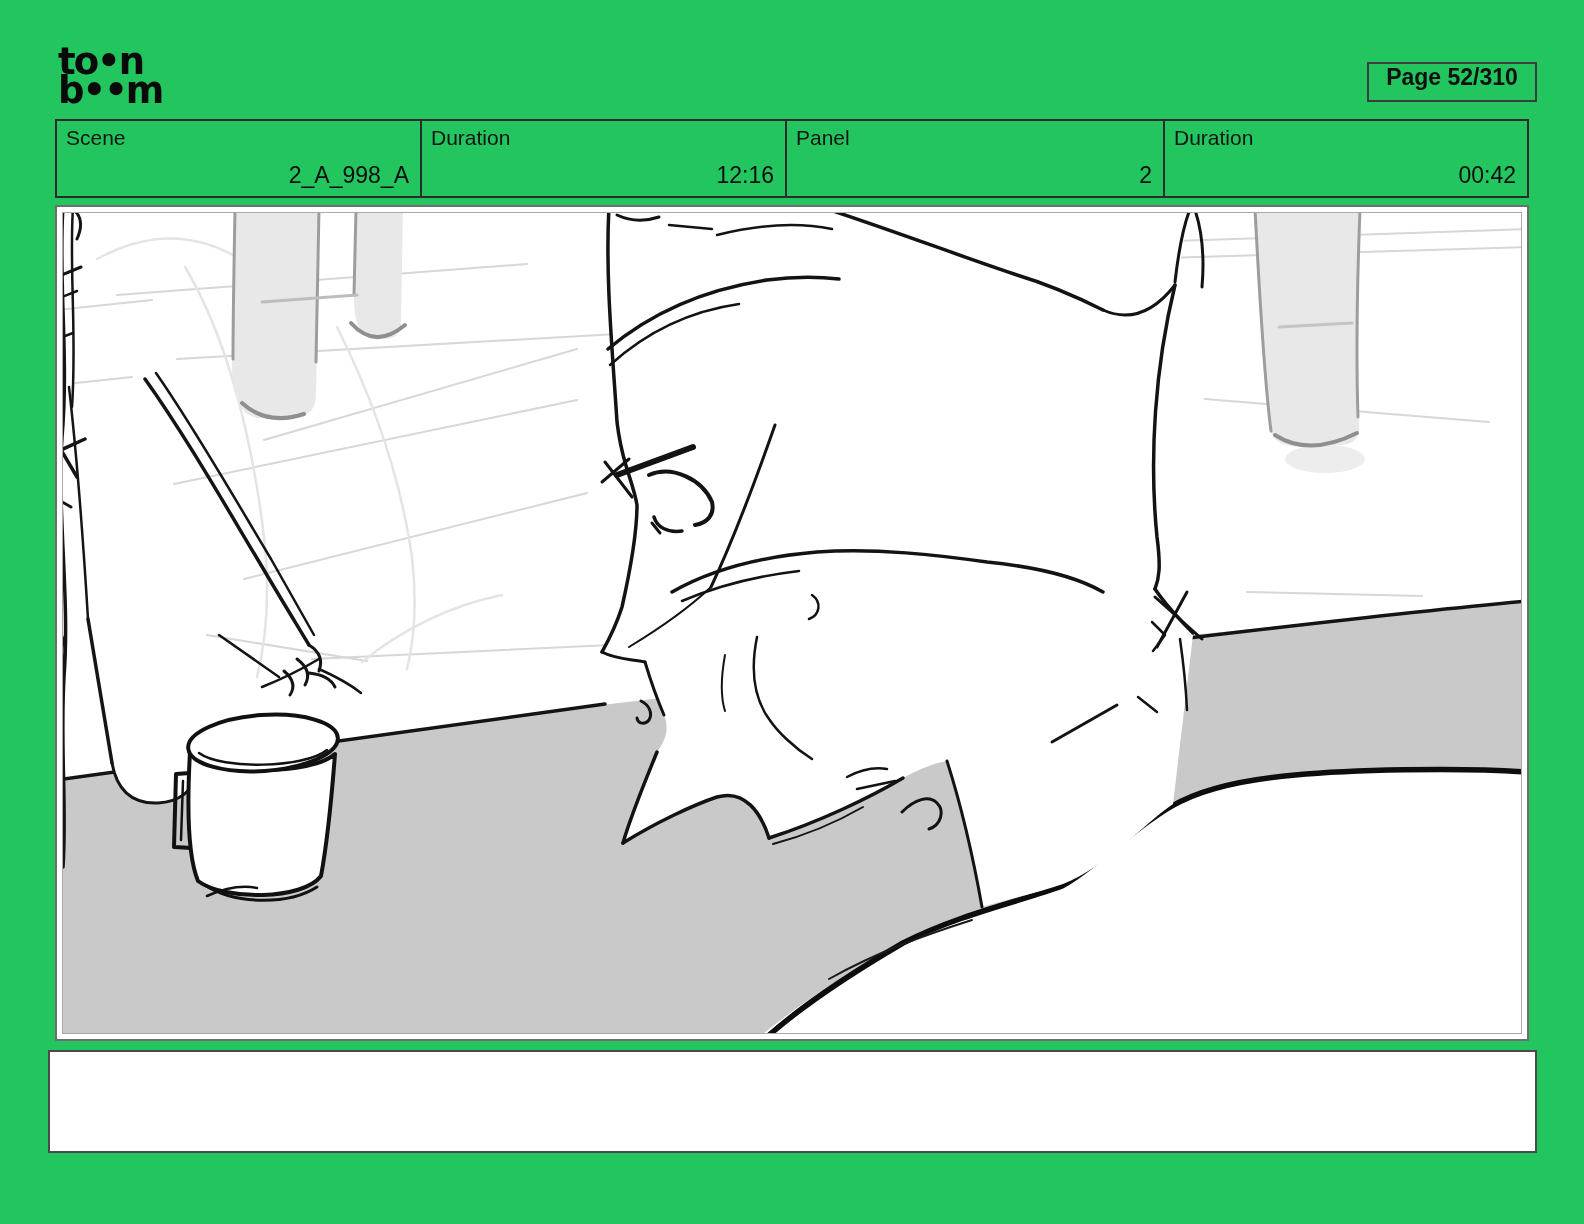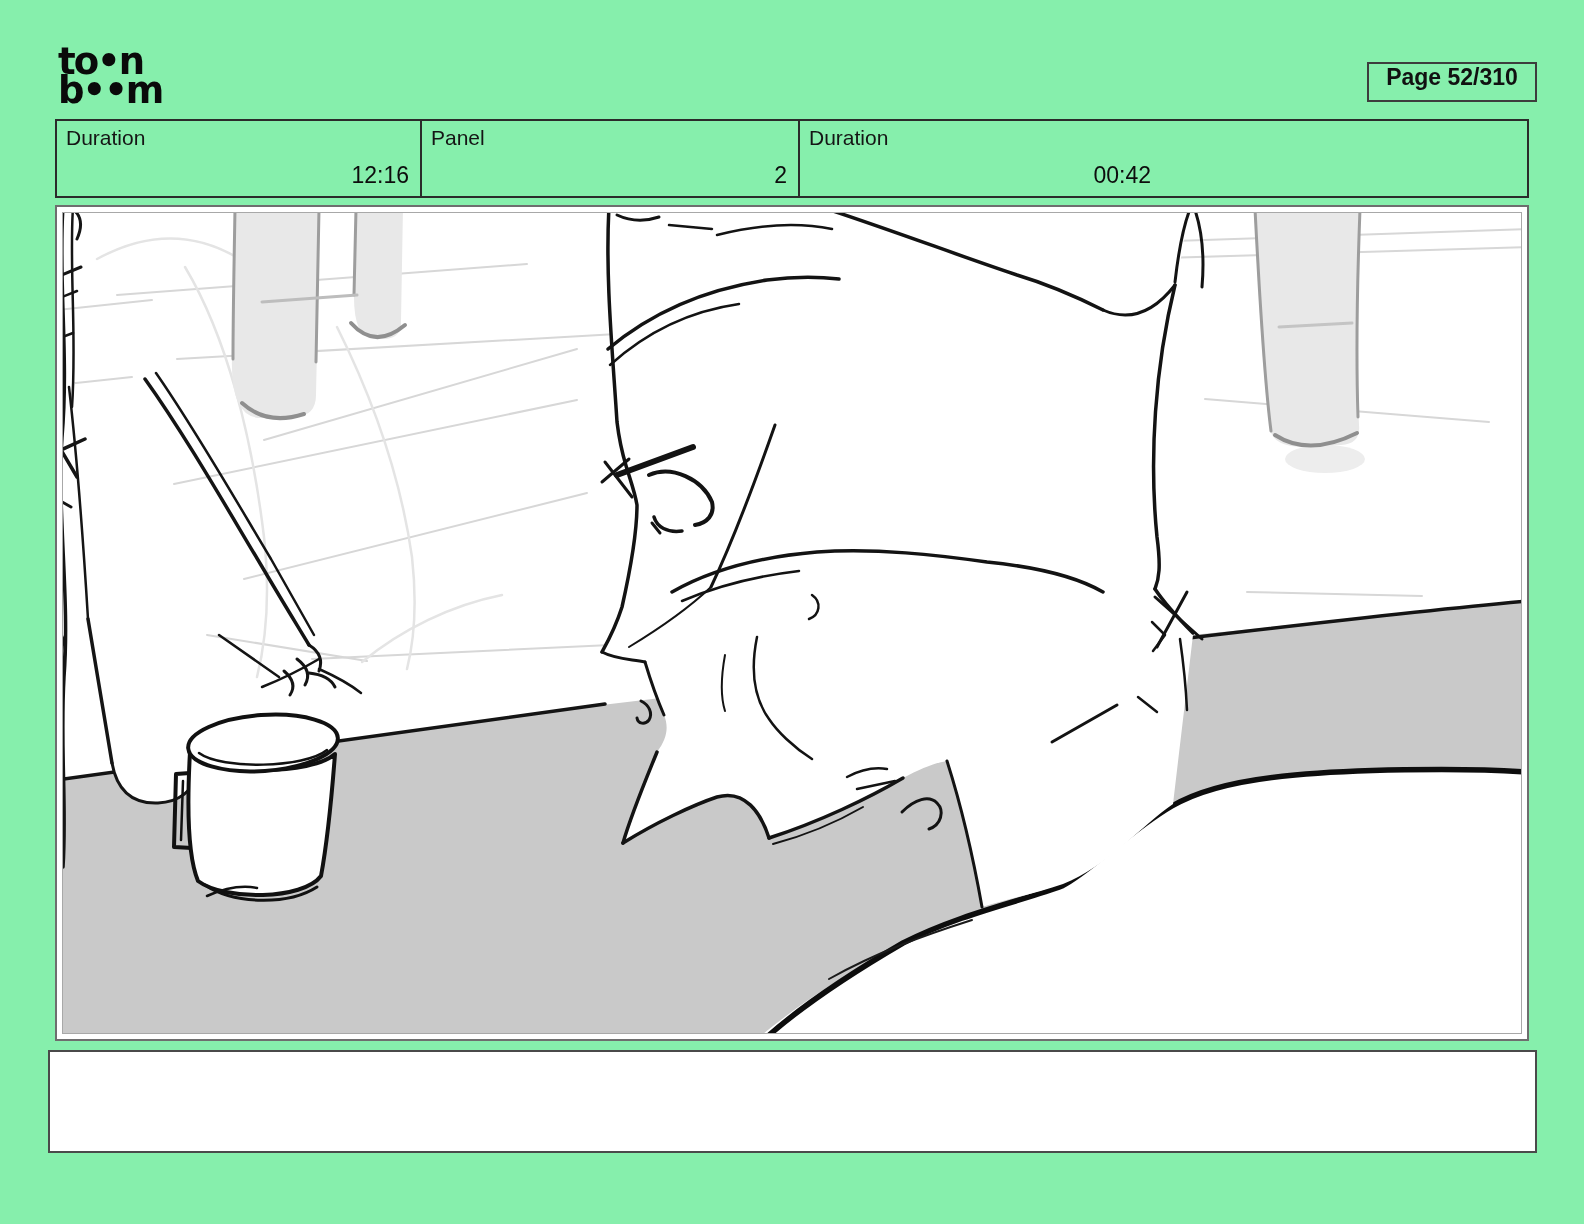--- a/index.html
+++ b/index.html
@@ -1,16 +1,16 @@
 <!DOCTYPE html>
 <html><head>
 <meta charset="utf-8">
 <style>
   html,body{margin:0;padding:0;background:#ffffff;}
-  .page{position:relative;width:1584px;height:1224px;background:#86efac;
+  .page{position:relative;width:1584px;height:1224px;background:#22c55e;
         font-family:"Liberation Sans", sans-serif;color:#111;overflow:hidden;}
   
   .logo{position:absolute;left:58px;top:48px;width:120px;line-height:.78;
         font-weight:900;font-size:37px;letter-spacing:-2px;color:#0a0a0a;
         font-family:"DejaVu Sans", sans-serif;}
   .title{position:absolute;left:186px;top:66px;font-size:27px;font-weight:700;color:#0d0d0d;}
   .pagebox{position:absolute;left:1367px;top:62px;width:170px;height:40px;
            border:2px solid #3d3d3d;box-sizing:border-box;display:flex;
            align-items:flex-start;justify-content:center;font-size:23px;font-weight:700;}
   
@@ -39,20 +39,24 @@
 
   <div class="logo">
     <div>to•n</div>
     <div>b••m</div>
   </div>
   <div class="pagebox">
     <span>Page 52/310</span>
   </div>
 
   <div class="meta">
+    <div class="mcell w1">
+      <div class="lab">Scene</div>
+      <div class="val">2_A_998_A</div>
+    </div>
     <div class="mcell w2">
       <div class="lab">Duration</div>
       <div class="val">12:16</div>
     </div>
     <div class="mcell w3">
       <div class="lab">Panel</div>
       <div class="val">2</div>
     </div>
     <div class="mcell w4">
       <div class="lab">Duration</div>

